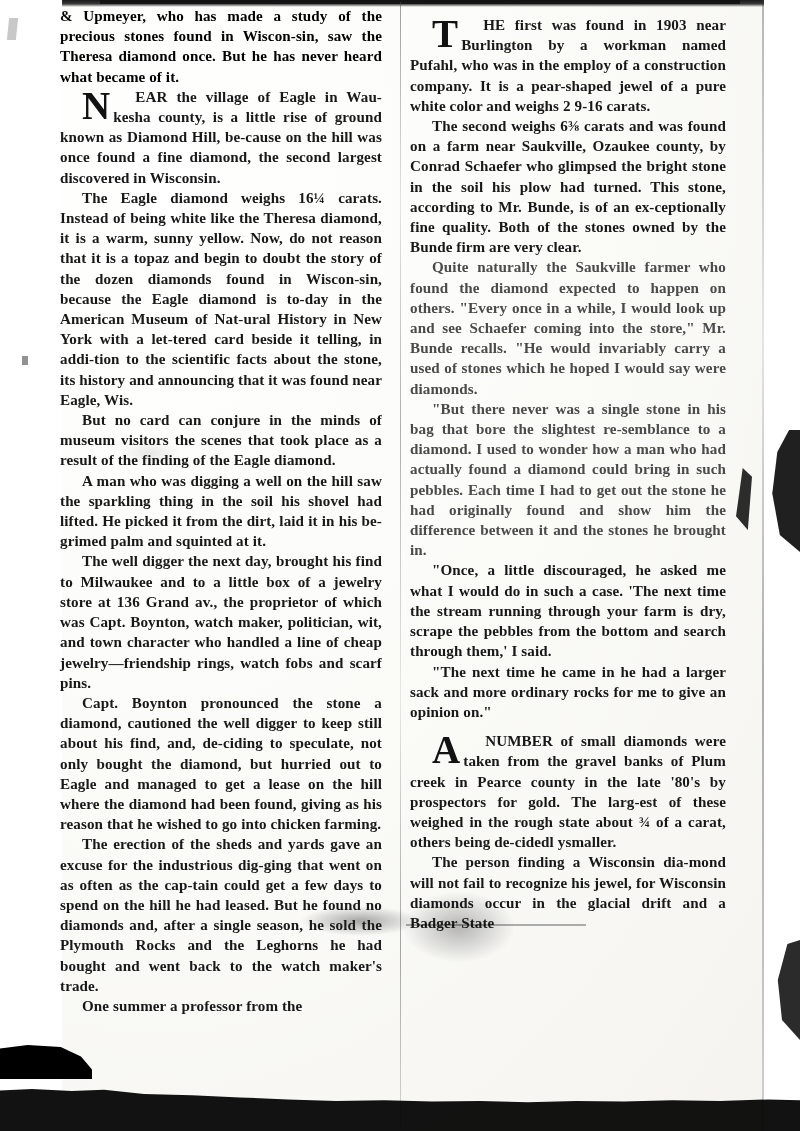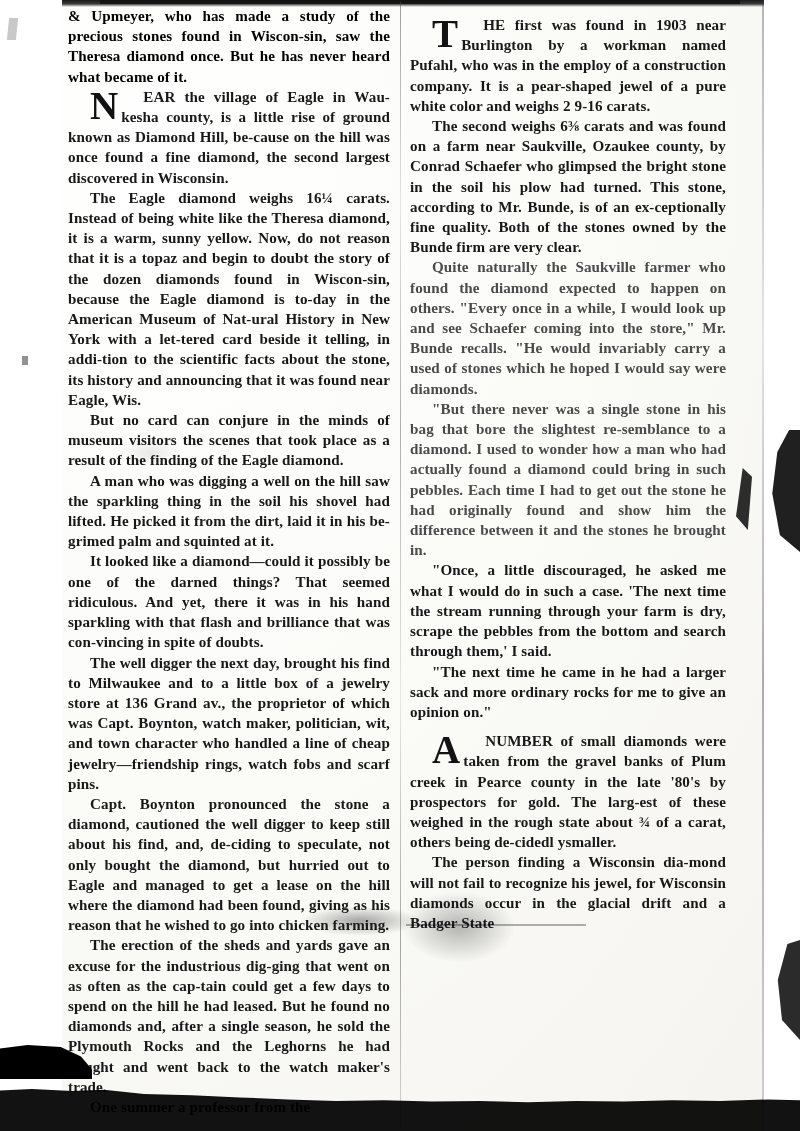--- a/index.html
+++ b/index.html
@@ -144,21 +144,21 @@
     color: #181818;
     font-family: "Liberation Serif", serif;
     font-size: 15.1px;
     line-height: 20.2px;
     text-align: justify;
     text-justify: inter-word;
     font-weight: 700;
     letter-spacing: .1px;
     -webkit-font-smoothing: none;
   }
-  .col-left  { left: 68px;  width: 322px; }
+  .col-left  { left: 60px;  width: 322px; }
   .col-right { left: 410px; width: 316px; }
 
   .col p {
     margin: 0 0 0 0;
     text-indent: 22px;
     hyphens: manual;
   }
   .col p.noindent { text-indent: 0; }
   .col p.gap-before { margin-top: 9px; }
 
@@ -217,21 +217,20 @@
       <p class="dropcap-para">
         <span class="dropcap">N</span><span class="after-cap">EAR the village of Eagle in Wau-kesha county, is a little rise of ground known as Diamond Hill, be-cause on the hill was once found a fine diamond, the second largest discovered in Wisconsin.</span>
       </p>
 
       <p>The Eagle diamond weighs 16¼ carats. Instead of being white like the Theresa diamond, it is a warm, sunny yellow. Now, do not reason that it is a topaz and begin to doubt the story of the dozen diamonds found in Wiscon-sin, because the Eagle diamond is to-day in the American Museum of Nat-ural History in New York with a let-tered card beside it telling, in addi-tion to the scientific facts about the stone, its history and announcing that it was found near Eagle, Wis.</p>
 
       <p>But no card can conjure in the minds of museum visitors the scenes that took place as a result of the finding of the Eagle diamond.</p>
 
       <p>A man who was digging a well on the hill saw the sparkling thing in the soil his shovel had lifted. He picked it from the dirt, laid it in his be-grimed palm and squinted at it.</p>
 
-      <p>It looked like a diamond—could it possibly be one of the darned things? That seemed ridiculous. And yet, there it was in his hand sparkling with that flash and brilliance that was con-vincing in spite of doubts.</p>
 
       <p>The well digger the next day, brought his find to Milwaukee and to a little box of a jewelry store at 136 Grand av., the proprietor of which was Capt. Boynton, watch maker, politician, wit, and town character who handled a line of cheap jewelry—friendship rings, watch fobs and scarf pins.</p>
 
       <p>Capt. Boynton pronounced the stone a diamond, cautioned the well digger to keep still about his find, and, de-ciding to speculate, not only bought the diamond, but hurried out to Eagle and managed to get a lease on the hill where the diamond had been found, giving as his reason that he wished to go into chicken farming.</p>
 
       <p>The erection of the sheds and yards gave an excuse for the industrious dig-ging that went on as often as the cap-tain could get a few days to spend on the hill he had leased. But he found no diamonds and, after a single season, he sold the Plymouth Rocks and the Leghorns he had bought and went back to the watch maker's trade.</p>
 
       <p>One summer a professor from the</p>
     </div>
 

